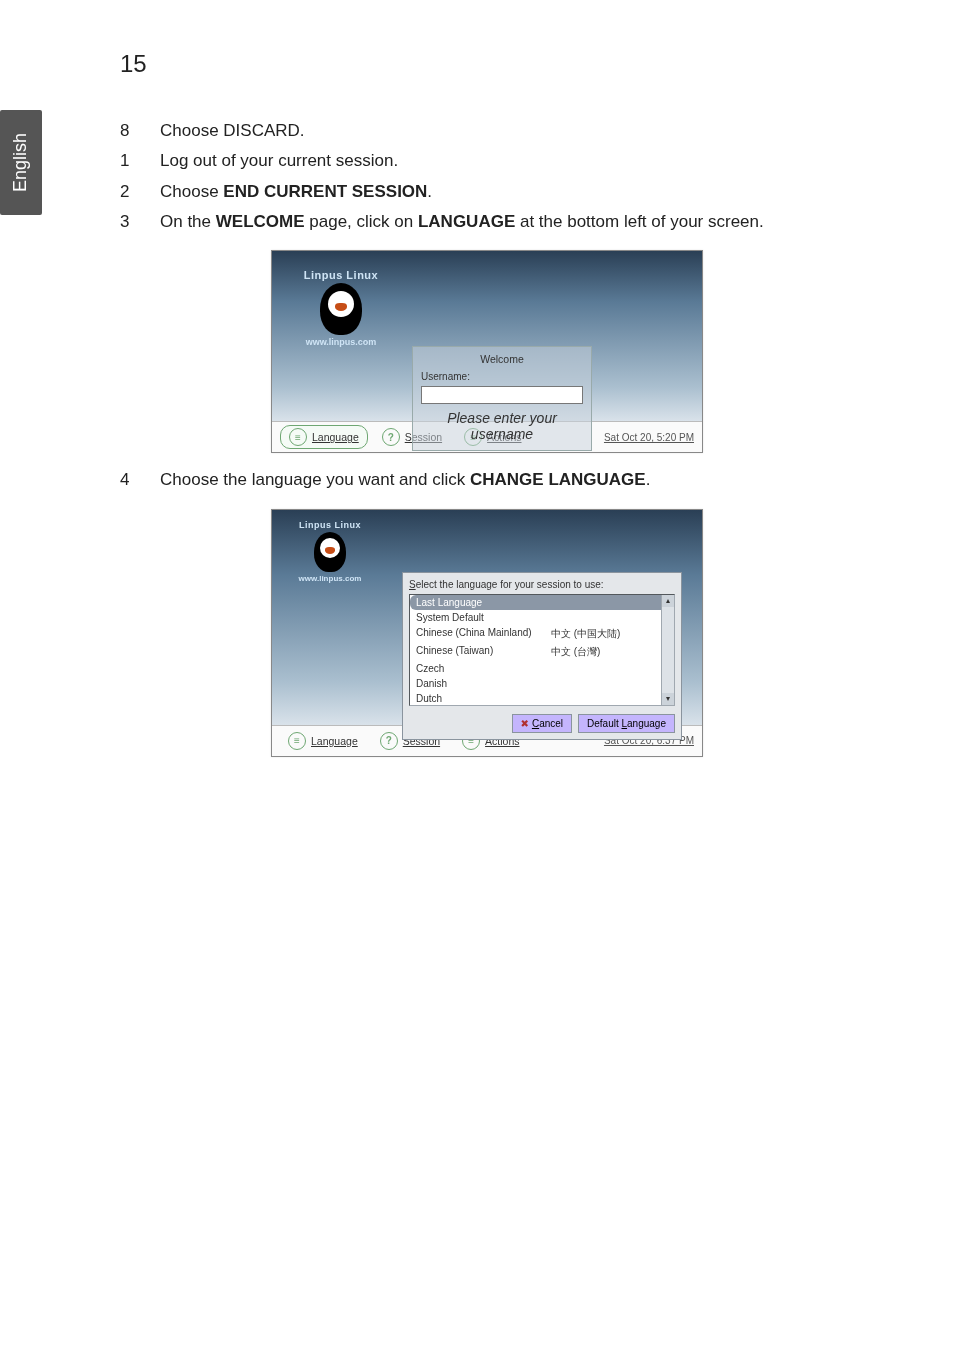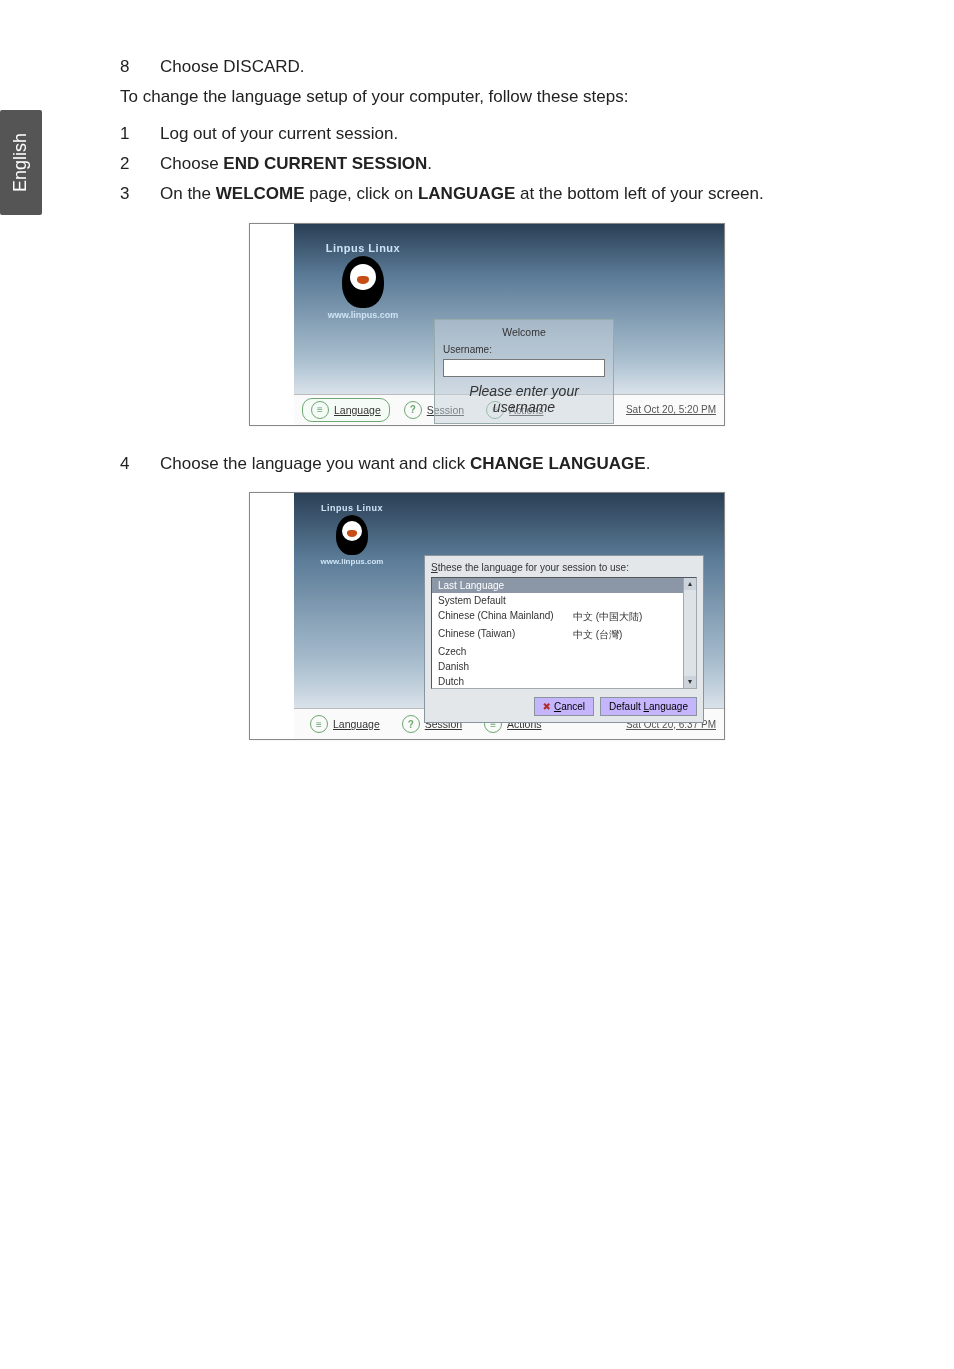--- a/index.html
+++ b/index.html
@@ -81,28 +81,27 @@
   .intro {
     font-size: 17px;
     line-height: 1.55;
     margin: 0 0 10px 0;
   }
   b { font-weight: 700; }
 
   
   .shot {
     width: 430px;
-    margin: 15px auto 25px auto;
+    margin: 15px auto 14px auto;
     border: 1px solid #888;
     background: #fff;
     font-family: Arial, sans-serif;
     font-size: 10.5px;
     color: #333;
     box-shadow: 0 0 2px rgba(0,0,0,.1);
-    padding-left: 44px;
   }
   .shot-top {
     position: relative;
     height: 170px;
     background: linear-gradient(to bottom, #2a3f55 0%, #5a7a96 30%, #aabfcf 80%, #d9e2ea 100%);
   }
   .logo {
     position: absolute;
     left: 25px;
     top: 18px;
@@ -167,21 +166,21 @@
     position: relative;
   }
   .lang-list .row {
     padding: 2px 6px;
     display: flex;
     justify-content: flex-start;
     gap: 10px;
   }
   .lang-list .row span.col1 { min-width: 125px; }
   .lang-list .sel {
-    background: #8b97a6; color: #fff;
+    background: #8b97a6; color: #fff; border-radius: 6px;
   }
   .lang-list .sb {
     position: absolute; right: 0; top: 0; bottom: 0; width: 12px;
     background: #dde2e7; border-left: 1px solid #a0a8b0;
   }
   .lang-list .sb .up, .lang-list .sb .dn {
     position: absolute; left: 0; width: 12px; height: 12px;
     background: #ccd3da; font-size: 8px; text-align: center; line-height: 12px;
   }
   .lang-list .sb .up { top: 0; }
@@ -230,28 +229,28 @@
   .u { text-decoration: underline; }
 </style>
 </head>
 <body>
 
 <div class="page">
   <div class="side-tab">
     <span>English</span>
   </div>
 
+  <div class="page-num">15</div>
 
   <div class="step">
     <div class="num">8</div>
     <div class="txt">Choose DISCARD.</div>
   </div>
 
 
-  <p class="intro">To change the language setup of your computer, follow these steps:</p>
 
   <div class="step">
     <div class="num">1</div>
     <div class="txt">Log out of your current session.</div>
   </div>
   <div class="step">
     <div class="num">2</div>
     <div class="txt">
       <span>Choose </span><b>END CURRENT SESSION</b><span>.</span>
     </div>
@@ -303,21 +302,21 @@
   </div>
 
   <div class="shot">
     <div class="shot-top" style="height:215px;">
       <div class="logo logo-sm">
         <div class="arc" style="font-size:9px;">Linpus Linux</div>
         <div class="peng"></div>
         <div class="arc-bot" style="font-size:8px;">www.linpus.com</div>
       </div>
       <div class="lang-box">
-        <div class="lbl"><span class="u">S</span><span id="langlbl-rest">these the language for your session to use:</span></div>
+        <div class="lbl"><span class="u">S</span><span id="langlbl-rest">elect the language for your session to use:</span></div>
         <div class="lang-list">
           <div id="lang-rows">
               <div class="row sel">
                 <span class="col1">Last Language</span>
                 <span></span>
               </div>
               <div class="row">
                 <span class="col1">System Default</span>
                 <span></span>
               </div>

